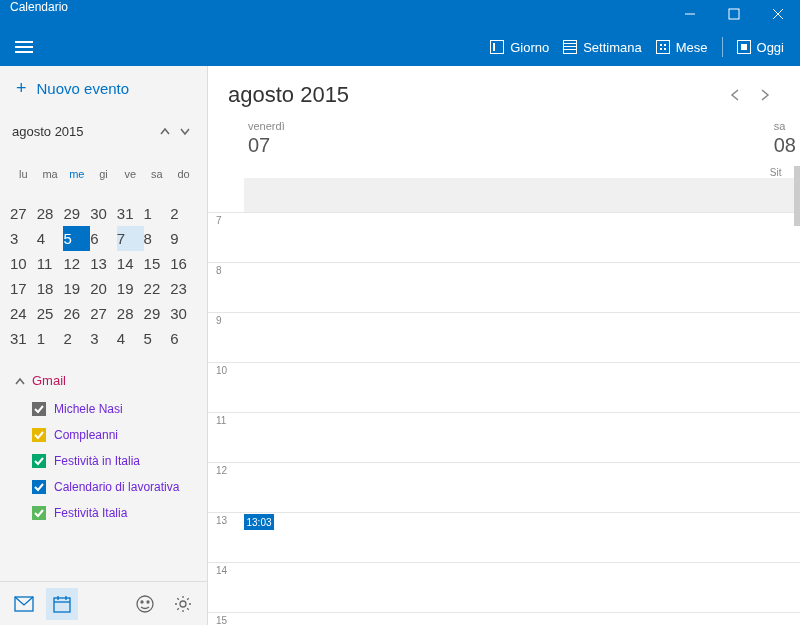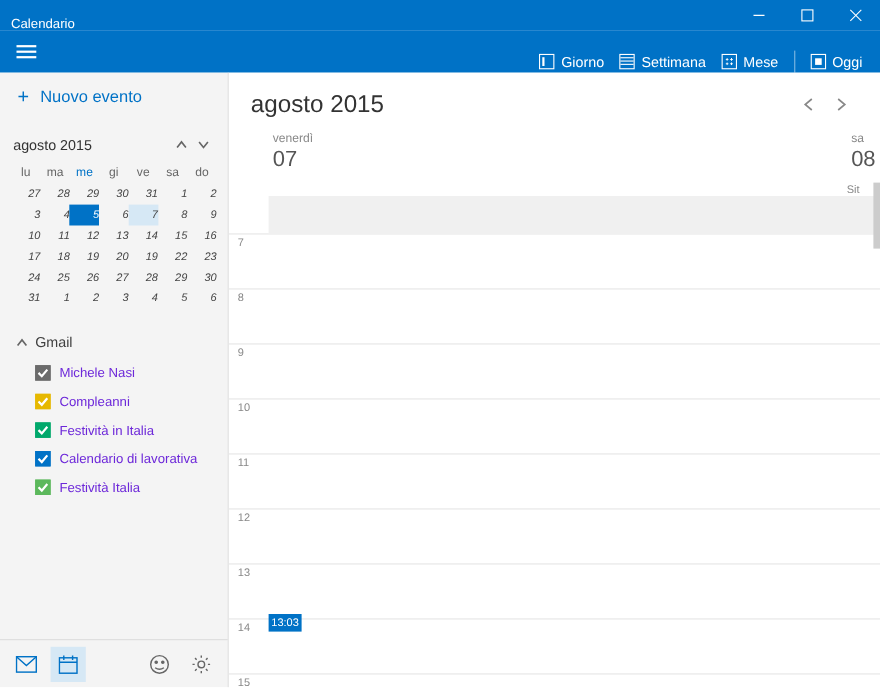--- a/index.html
+++ b/index.html
@@ -1,21 +1,21 @@
 <!DOCTYPE html>
 <html><head>
 <meta charset="utf-8">
 <style>
   * { box-sizing: border-box; margin: 0; padding: 0; font-family: "Segoe UI", sans-serif; }
   body { width: 800px; height: 625px; overflow: hidden; background: #fff; display: flex; flex-direction: column; }
-  .titlebar { height: 28px; background: #0072C6; color: #fff; display: flex; align-items: flex-end; font-size: 12px; padding-left: 10px; }
+  .titlebar { height: 28px; background: #0072C6; color: #fff; display: flex; align-items: flex-start; font-size: 12px; padding-left: 10px; }
   .titlebar .spacer { flex: 1; }
   .winbtn { width: 44px; height: 28px; display: flex; align-items: center; justify-content: center; }
   .winbtn svg { stroke: #fff; fill: none; stroke-width: 1; }
-  .topbar { height: 38px; background: #0072C6; display: flex; align-items: flex-end; color: #fff; font-size: 13px; padding: 0 4px; }
+  .topbar { height: 38px; background: #0072C6; display: flex; align-items: center; color: #fff; font-size: 13px; padding: 0 4px; }
   .hamburger { width: 40px; height: 38px; display: flex; align-items: center; justify-content: center; }
   .hamburger div { width: 18px; height: 2px; background: #fff; position: relative; }
   .hamburger div::before, .hamburger div::after { content: ""; position: absolute; left: 0; width: 18px; height: 2px; background: #fff; }
   .hamburger div::before { top: -5px; }
   .hamburger div::after { top: 5px; }
   .viewbtns { margin-left: auto; display: flex; gap: 14px; padding-right: 12px; }
   .viewbtn { display: flex; align-items: center; gap: 6px; cursor: pointer; font-size: 13px; }
   .viewbtn .ico { width: 14px; height: 14px; border: 1px solid #fff; position: relative; }
   .viewbtn .ico.day::after { content:""; position:absolute; top:2px; left:2px; width:2px; height:8px; background:#fff; }
   .viewbtn .ico.week::after { content:""; position:absolute; top:2px; left:0; right:0; height:1px; background:#fff; box-shadow:0 3px 0 #fff,0 6px 0 #fff; }
@@ -24,28 +24,28 @@
   .vsep { width: 1px; height: 20px; background: rgba(255,255,255,0.5); align-self: center; }
   .main { flex: 1; display: flex; overflow: hidden; }
   .sidebar { width: 208px; background: #f4f4f4; border-right: 1px solid #ddd; display: flex; flex-direction: column; }
   .newevent { color: #0072C6; font-size: 15px; padding: 12px 16px; display: flex; align-items: center; gap: 10px; cursor: pointer; }
   .newevent .plus { font-size: 18px; font-weight: 200; }
   .minical { padding: 4px 10px 10px; }
   .minical-head { display: flex; align-items: center; padding: 6px 2px 8px; }
   .minical-head span { font-size: 13px; color: #333; flex:1; }
   .chev { width: 20px; height: 20px; display: flex; align-items: center; justify-content: center; cursor: pointer; }
   .chev svg { stroke: #666; fill:none; stroke-width:1.5; }
-  .minigrid { display: grid; grid-template-columns: repeat(7, 1fr); }
+  .minigrid { display: grid; grid-template-columns: repeat(7, 1fr); margin-top: 17px; }
   .mh { font-size: 11px; color: #666; text-align: center; padding: 2px 0 4px; }
   .mh.today { color: #0072C6; }
-  .md { font-size: 10px; color: #444; text-align: right; padding: 4px 0; cursor: pointer; font-style: italic; }
+  .md { font-size: 15px; color: #444; text-align: left; padding: 4px 0; cursor: pointer; }
   .md.today { background: #0072C6; color: #fff; }
   .md.sel { background: #d6e8f5; }
   .accts { flex:1; overflow-y:auto; padding: 4px 0; }
-  .acct-head { display:flex; align-items:center; gap:6px; padding:8px 14px; font-size:13px; color:#404040; cursor:pointer; }
+  .acct-head { display:flex; align-items:center; gap:6px; padding:8px 14px; font-size:13px; color:#be185d; cursor:pointer; }
   .acct-head svg { stroke:#666; fill:none; stroke-width:1.5; }
   .cal-item { display:flex; align-items:center; gap:8px; padding:6px 14px 6px 32px; font-size:12px; color:#6d28d9; cursor:pointer; }
   .cb { width:14px; height:14px; border:1px solid #888; display:flex; align-items:center; justify-content:center; }
   .cb.checked svg { display:block; }
   .cb svg { display:none; width:10px; height:10px; }
   .bottombar { height:44px; border-top:1px solid #ddd; display:flex; align-items:center; padding:0 8px; gap:6px; }
   .bicon { width:32px; height:32px; display:flex; align-items:center; justify-content:center; cursor:pointer; border-radius:0; }
   .bicon.selected { background:#d6e8f5; }
   .bicon svg { stroke:#0072C6; fill:none; stroke-width:1.3; }
   .bicon.gray svg { stroke:#666; }
@@ -336,17 +336,17 @@
           <div class="timecell"></div>
         </div>
         <div class="timerow">
           <div class="timelabel">14</div>
           <div class="timecell"></div>
         </div>
         <div class="timerow">
           <div class="timelabel">15</div>
           <div class="timecell"></div>
         </div>
-        <div class="nowmark" style="top: 336px; margin-top: 44px;">13:03</div>
+        <div class="nowmark" style="top: 336px;">13:03</div>
       </div>
     <div class="scrollbar-stub"></div>
   </div>
 </div>
 
 </body></html>

